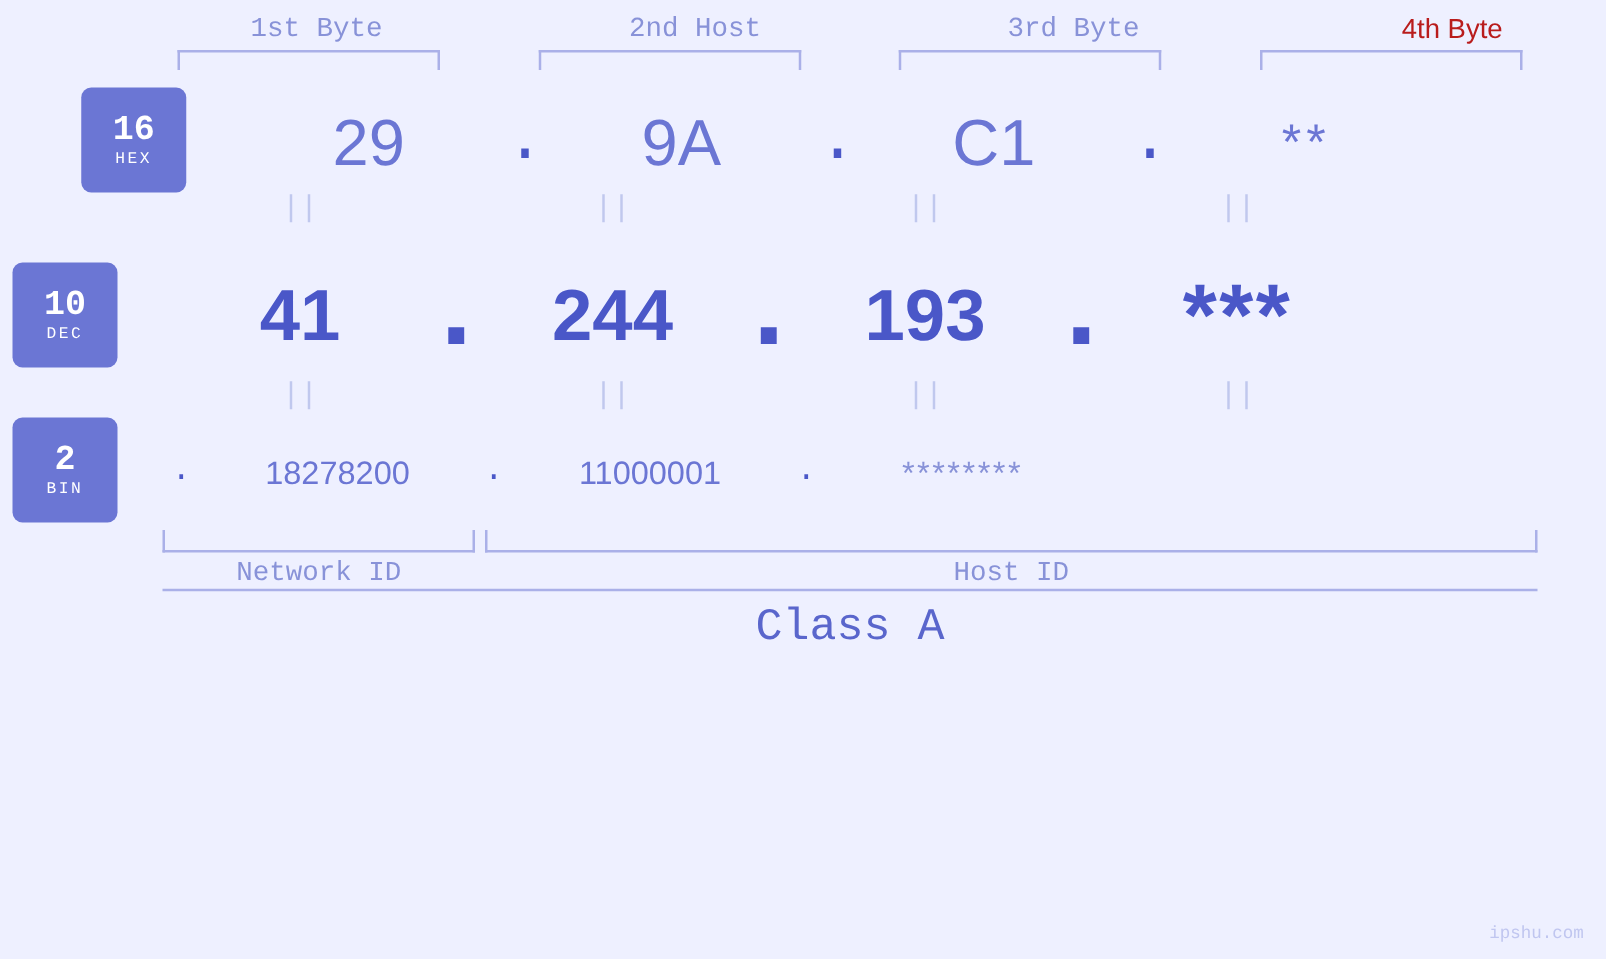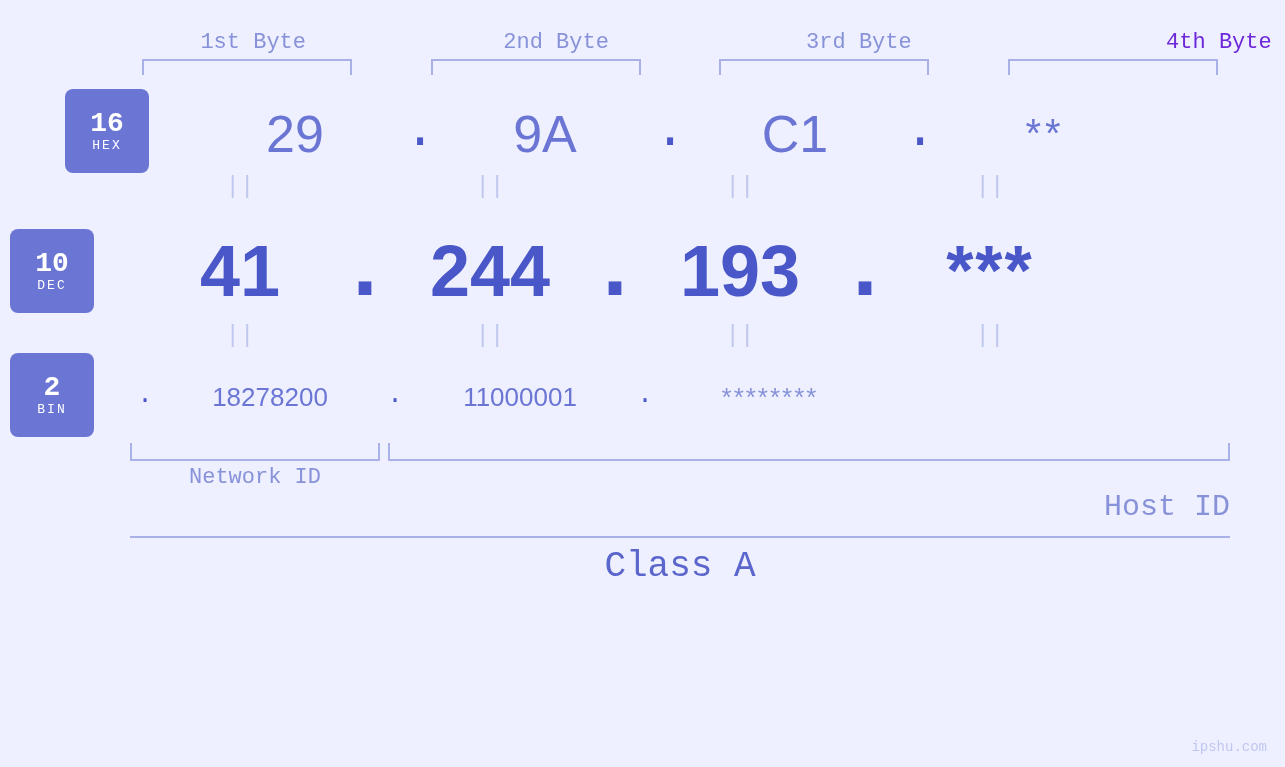--- a/index.html
+++ b/index.html
@@ -13,21 +13,20 @@
       position: relative;
     }
 
     .container {
       width: 1285px;
       height: 767px;
       position: relative;
       display: flex;
       flex-direction: column;
       align-items: center;
-      padding-top: 20px;
     }
 
     .badge {
       width: 84px;
       height: 84px;
       background: #6b76d4;
       border-radius: 8px;
       display: flex;
       flex-direction: column;
       align-items: center;
@@ -54,21 +53,21 @@
       color: #6b76d4;
       font-family: Liberation Sans, sans-serif;
     }
 
     .byte-val.hex-size {
       font-size: 52px;
       padding: 10px 0 5px 0;
     }
 
     .byte-val.dec-size {
-      font-size: 72px;
+      font-size: 58px;
       font-weight: bold;
       padding: 0;
       color: #4a57c8;
     }
 
     .byte-val.bin-size {
       font-size: 30px;
       padding: 10px 0 5px 0;
     }
 
@@ -139,25 +138,25 @@
 </head>
 <body>
 
 <div class="container" style="position:relative;">
 
   <div style="display:flex; flex-direction:row; width:1285px; margin-bottom:0;">
     <div style="width:130px;"></div>
     <div class="cells" style="width:1100px; justify-content:space-around; padding: 10px 0 0 0;">
       <div class="w220" style="text-align:center; color:#8892d8; font-size:22px; font-family:'Courier New',monospace;">1st Byte</div>
       <div class="w30"></div>
-      <div class="w220" style="text-align:center; color:#8892d8; font-size:22px; font-family:'Courier New',monospace;">2nd Byte</div>
+      <div class="w220" style="text-align:center; color:#8892d8; font-size:22px; font-family:'Courier New',monospace;">2nd Host</div>
       <div class="w30"></div>
       <div class="w220" style="text-align:center; color:#8892d8; font-size:22px; font-family:'Courier New',monospace;">3rd Byte</div>
       <div class="w30"></div>
-      <div class="w220" style="text-align:right; color:#6d28d9; font-size:22px; font-family:Liberation Mono, monospace;">4th Byte</div>
+      <div class="w220" style="text-align:center; color:#b91c1c; font-size:22px; font-family:Liberation Sans, sans-serif;">4th Byte</div>
     </div>
   </div>
 
   <div style="display:flex; flex-direction:row; width:1285px; margin-bottom:10px;">
     <div style="width:130px;"></div>
     <div style="display:flex; flex-direction:row; width:1100px; justify-content:space-around; padding-top:4px;">
       <div style="width:210px; height:16px; border-top:2px solid #aab0e8; border-left:2px solid #aab0e8; border-right:2px solid #aab0e8;"></div>
       <div style="width:30px;"></div>
       <div style="width:210px; height:16px; border-top:2px solid #aab0e8; border-left:2px solid #aab0e8; border-right:2px solid #aab0e8;"></div>
       <div style="width:30px;"></div>
@@ -251,27 +250,27 @@
     <div style="display:flex; flex-direction:row; width:1100px; align-items:flex-end;">
 
       <div style="width:250px; height:18px; border-bottom:2px solid #aab0e8; border-left:2px solid #aab0e8; border-right:2px solid #aab0e8;"></div>
 
       <div style="flex:1; height:18px; border-bottom:2px solid #aab0e8; border-left:2px solid #aab0e8; border-right:2px solid #aab0e8; margin-left:8px;"></div>
     </div>
   </div>
 
   <div style="display:flex; flex-direction:row; width:1285px; margin-top:4px;">
     <div style="width:130px;"></div>
-    <div style="display:flex; flex-direction:column; width:1100px;">
+    <div style="display:flex; flex-direction:row; width:1100px;">
       <div style="width:250px; text-align:center; color:#8892d8; font-size:22px; font-family:'Courier New',monospace;">Network ID</div>
-      <div style="flex:1; text-align:right; color:#8892d8; font-size:30px; font-family:'Courier New',monospace; margin-left:8px;">Host ID</div>
-    </div>
-  </div>
-
-  <div style="display:flex; flex-direction:row; width:1285px; margin-top:12px;">
+      <div style="flex:1; text-align:center; color:#8892d8; font-size:22px; font-family:'Courier New',monospace; margin-left:8px;">Host ID</div>
+    </div>
+  </div>
+
+  <div style="display:flex; flex-direction:row; width:1285px; ">
     <div style="width:130px;"></div>
     <div style="width:1100px;">
       <div style="width:100%; height:2px; background:#aab0e8;"></div>
       <div style="text-align:center; color:#5a66cc; font-size:36px; font-family:'Courier New',monospace; padding:8px 0;">Class A</div>
     </div>
   </div>
 
   <div class="watermark">ipshu.com</div>
 
 </div>

